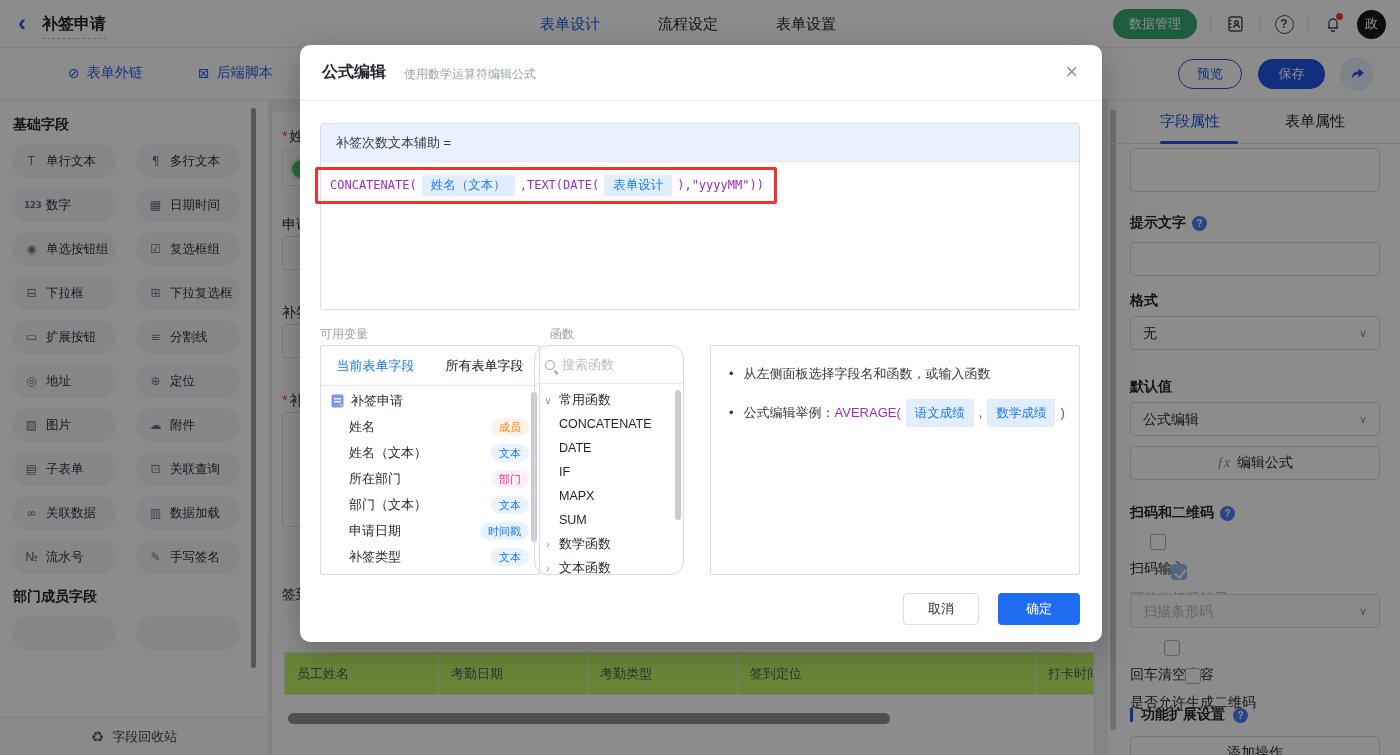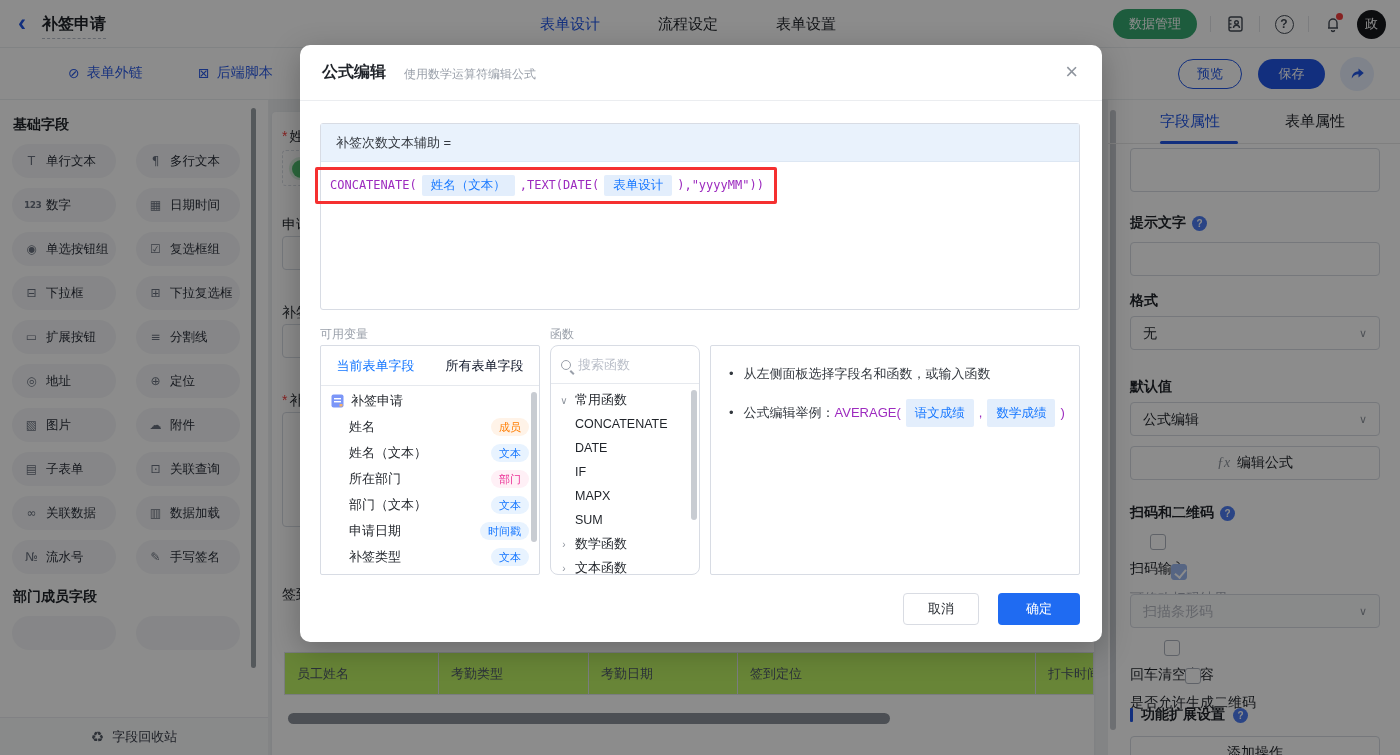--- a/index.html
+++ b/index.html
@@ -100,21 +100,21 @@
   .v-list { padding-top:2px; }
   .v-row { height:26px; display:flex; align-items:center; padding:0 10px; font-size:13px; color:#1f2329; cursor:pointer; }
   .v-row.child { padding-left:28px; }
   .v-row .vname { flex:1; white-space:nowrap; overflow:hidden; }
   .badge { font-size:11px; padding:1.5px 8px; border-radius:10px; flex:none; }
   .badge.member { color:#ff7d00; background:#fff3e8; }
   .badge.text { color:#1677ff; background:#e8f3ff; }
   .badge.dept { color:#eb2f96; background:#fff0f6; }
   .doc-ico { width:13px; height:14px; margin-right:7px; flex:none; }
   .v-scroll { position:absolute; right:2px; top:46px; width:6px; height:150px; border-radius:3px; background:#c8ccd2; }
-  .fnpanel { position:absolute; left:250px; top:300px; width:150px; height:230px; border:1px solid #d8dce4; border-radius:8px; overflow:hidden; }
+  .fnpanel { position:absolute; left:234px; top:300px; width:150px; height:230px; border:1px solid #d8dce4; border-radius:14px; overflow:hidden; }
   .fn-search { height:38px; border-bottom:1px solid #e6e9ee; display:flex; align-items:center; gap:7px; padding:0 10px; }
   .mag { width:10px; height:10px; border:1.5px solid #9aa0aa; border-radius:50%; position:relative; flex:none; }
   .mag::after { content:""; position:absolute; left:9px; top:9px; width:5px; height:1.5px; background:#9aa0aa; transform:rotate(45deg); transform-origin:0 0; }
   .fn-search input { border:none; outline:none; width:100px; font-size:13px; color:#1f2329; font-family:inherit; }
   .fn-search input::placeholder { color:#b9bec8; }
   .fn-list { padding-top:4px; }
   .fn-row { height:24px; display:flex; align-items:center; gap:6px; padding-left:8px; font-size:13px; color:#1f2329; cursor:pointer; }
   .fn-row .caret { color:#8f959e; font-size:10px; width:10px; text-align:center; }
   .fn-row.item { padding-left:24px; font-size:12.5px; }
   .fn-scroll { position:absolute; right:2px; top:44px; width:6px; height:130px; border-radius:3px; background:#c8ccd2; }
@@ -313,22 +313,22 @@
         </div>
       <div class="flabel" style="top:104px;"><span>申请日期</span></div>
       <div class="fbox" style="top:124px;"></div>
       <div class="flabel" style="top:192px;"><span>补签类型</span></div>
       <div class="fbox" style="top:212px;"></div>
       <div class="flabel" style="top:280px;"><span class="req">*</span><span>补签事由</span></div>
       <div class="fbox area" style="top:300px;"></div>
       <div class="flabel" style="top:474px;"><span>签到定位</span></div>
       <div class="grid-table">
         <div class="gcell" style="width:154px;">员工姓名</div>
+        <div class="gcell" style="width:149px;">考勤日期</div>
         <div class="gcell" style="width:150px;">考勤类型</div>
-        <div class="gcell" style="width:149px;">考勤日期</div>
         <div class="gcell" style="width:298px;">签到定位</div>
         <div class="gcell">打卡时间</div>
       </div>
     </div>
     <div class="hscroll"></div>
   </div>
 
   <div class="rightpanel">
     <div class="rp-vscroll"></div>
     <div class="rp-tabs">

